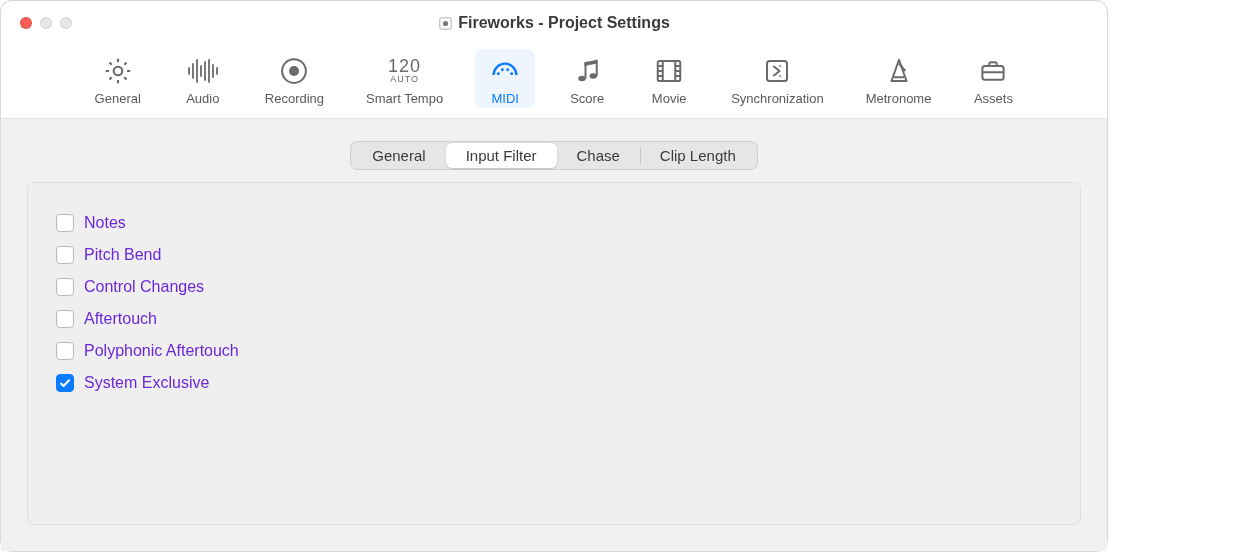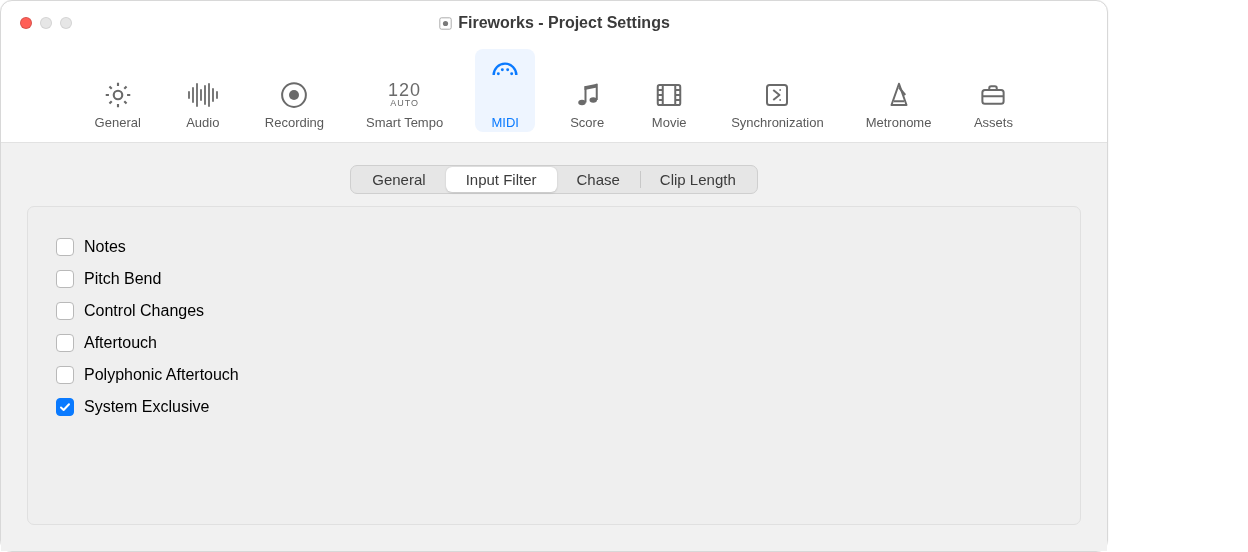--- a/index.html
+++ b/index.html
@@ -67,21 +67,21 @@
     .tb-item {
       display: flex;
       flex-direction: column;
       align-items: center;
       min-width: 60px;
       padding: 4px 10px 2px;
       border-radius: 8px;
       cursor: default;
       user-select: none;
     }
-    .tb-item.selected { background: #eef5ff; gap: 24px; }
+    .tb-item.selected { background: #eef5ff; }
     .tb-icon {
       width: 36px; height: 36px;
       display:flex; align-items:center; justify-content:center;
       color: #6a6a6a;
     }
     .tb-item.selected .tb-icon { color: #0a7aff; }
     .tb-item.selected .tb-label { color: #0a7aff; }
     .tb-label { font-size: 13px; margin-top: 2px; color: #5a5a5a; white-space: nowrap; }
     .smart-tempo-text { font-family: inherit; }
     .smart-tempo-big { font-size: 18px; font-weight: 400; letter-spacing: 1px; line-height: 16px; color:#6a6a6a; }
@@ -152,21 +152,21 @@
       flex-shrink: 0;
     }
     .checkbox.checked {
       background: #0a7aff;
       border-color: #0a7aff;
     }
     .checkbox.checked svg { display: block; }
     .checkbox svg { display: none; }
     .check-label {
       font-size: 16px;
-      color: #000000;
+      color: #6d28d9;
     }
   </style>
 </head>
 <body>
 
 <div class="window">
 
   <div class="titlebar">
     <div class="traffic">
       <div class="dot close"></div>

